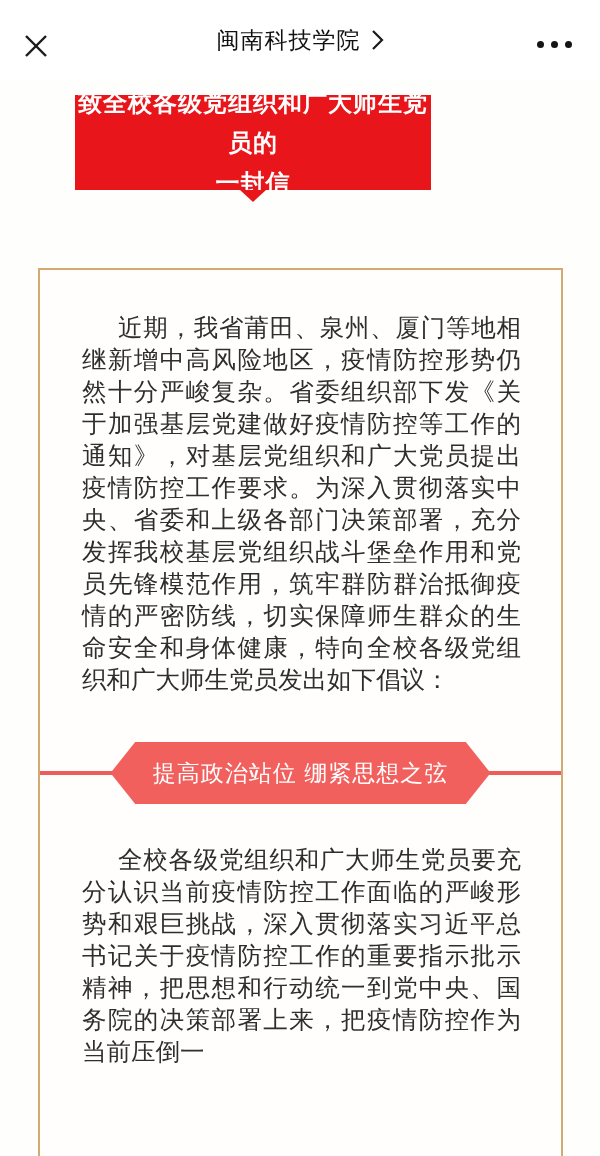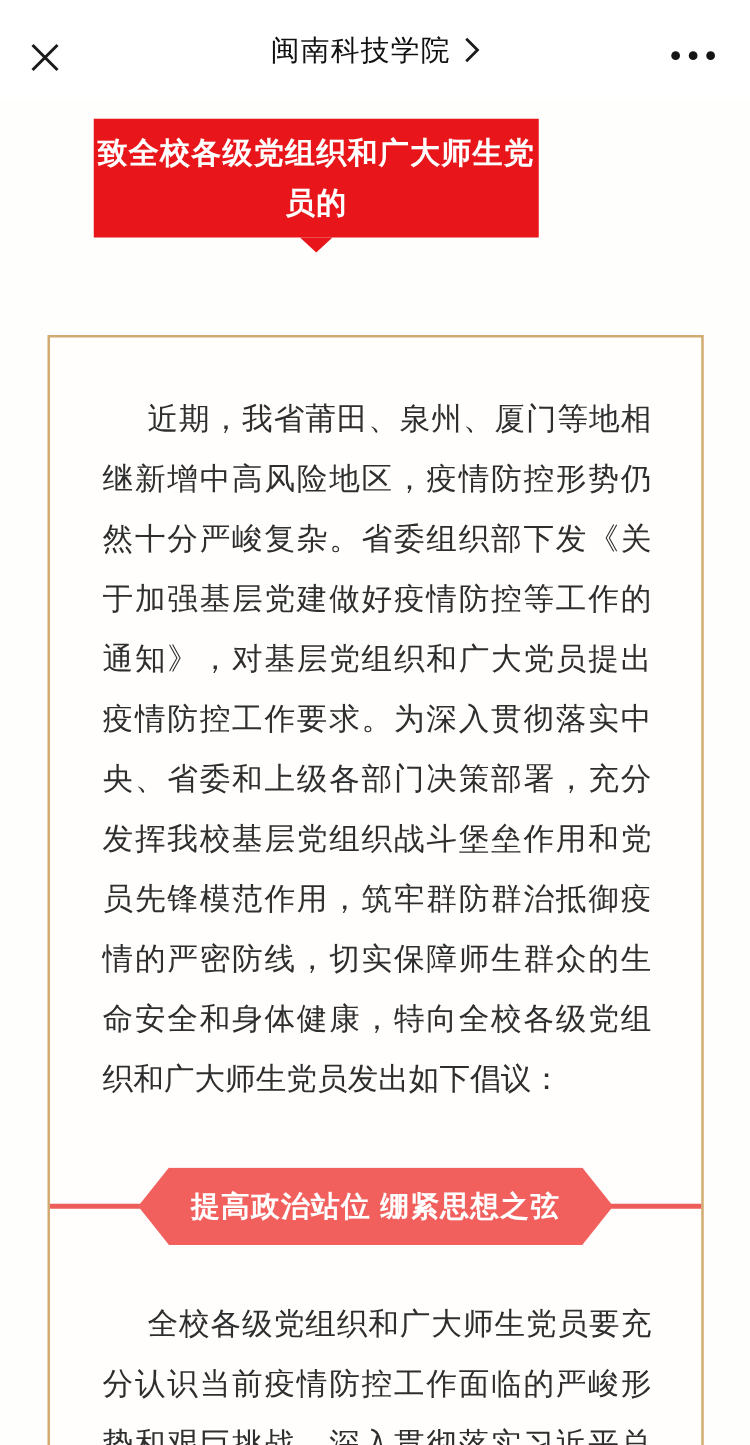--- a/index.html
+++ b/index.html
@@ -61,41 +61,41 @@
 
   
   .letter-card {
     position: absolute; left: 38px; top: 268px; width: 525px; height: 950px;
     border: 2px solid var(--card-border);
     background: #fffefd;
     padding: 42px 40px 0 42px;
   }
   .para {
     margin: 0;
-    font-size: 24.5px; line-height: 48px; color: var(--text-color);
+    font-size: 24.5px; line-height: 32px; color: var(--text-color);
     text-align: justify; text-justify: inter-ideograph;
     letter-spacing: 0px; text-indent: 36px;
   }
 
   
   .section-divider {
     position: relative; height: 62px;
     margin: 46px -40px 40px -42px; 
   }
   .divider-line {
     position: absolute; left: 0; right: 0; top: 50%; margin-top: -2px;
     height: 4px; background: var(--divider-line);
   }
   .section-ribbon {
     position: absolute; left: 50%; top: 0; transform: translateX(-50%);
     width: 380px; height: 62px;
     background: var(--ribbon-red);
     clip-path: polygon(0 50%, 6.5% 0, 93.5% 0, 100% 50%, 93.5% 100%, 6.5% 100%);
     display: flex; align-items: center; justify-content: center;
-    color: #fff; font-weight: bold; font-size: 23px; letter-spacing: 1px;
+    color: #fff; font-weight: normal; font-size: 23px; letter-spacing: 1px;
     white-space: nowrap;
   }
 </style>
 </head>
 <body>
 
 <div class="screen">
 
   <header class="header">
     <button class="close-btn" aria-label="close">
@@ -116,20 +116,21 @@
       <span style="display:flex;gap:7px;">
         <span class="dot"></span>
           <span class="dot"></span>
           <span class="dot"></span>
       </span>
     </button>
   </header>
 
   <div class="banner">
     <div>致全校各级党组织和广大师生党员的</div>
+    <div>一封信</div>
     <div class="banner-pointer"></div>
   </div>
 
   <div class="letter-card">
     <p class="para">近期，我省莆田、泉州、厦门等地相继新增中高风险地区，疫情防控形势仍然十分严峻复杂。省委组织部下发《关于加强基层党建做好疫情防控等工作的通知》，对基层党组织和广大党员提出疫情防控工作要求。为深入贯彻落实中央、省委和上级各部门决策部署，充分发挥我校基层党组织战斗堡垒作用和党员先锋模范作用，筑牢群防群治抵御疫情的严密防线，切实保障师生群众的生命安全和身体健康，特向全校各级党组织和广大师生党员发出如下倡议：</p>
 
     <div class="section-divider">
       <div class="divider-line"></div>
       <div class="section-ribbon">提高政治站位 绷紧思想之弦</div>
     </div>

